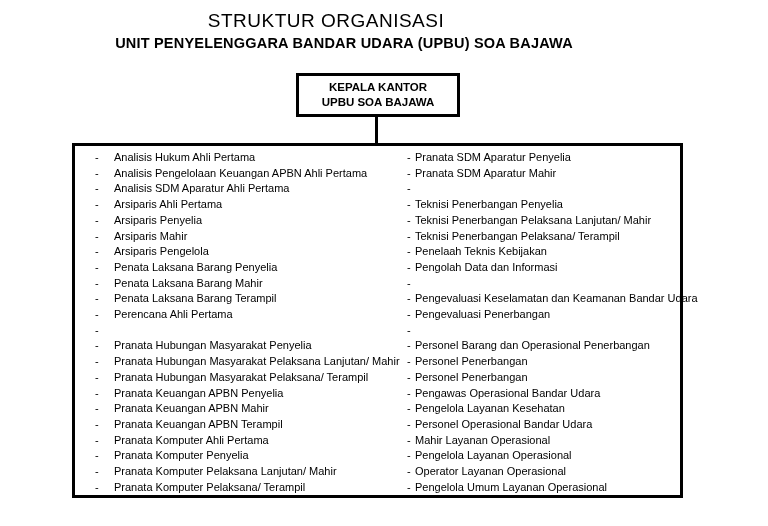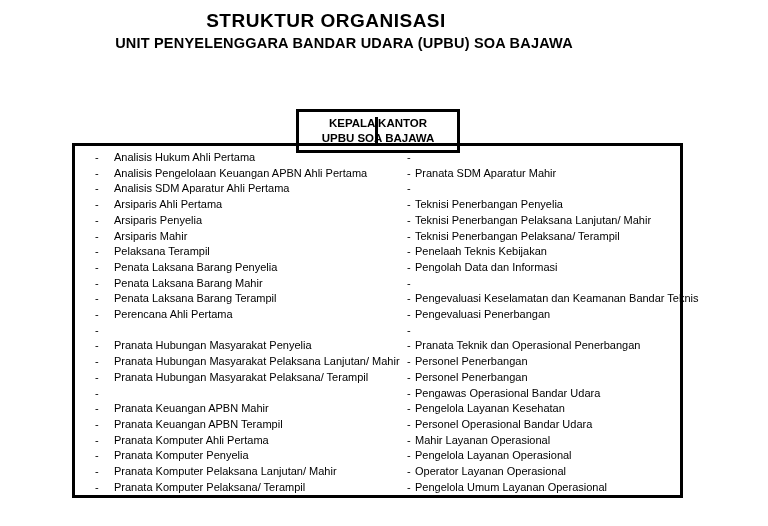--- a/index.html
+++ b/index.html
@@ -15,21 +15,21 @@
     font-family: "Liberation Sans", sans-serif;
     color: #000000;
   }
   .page-title {
     position: absolute;
     top: 10px;
     left: 0;
     width: 652px;
     text-align: center;
     font-size: 19px;
-    font-weight: bold;
+    font-weight: normal;
     letter-spacing: 0.5px;
   }
   .page-subtitle {
     position: absolute;
     top: 35px;
     left: 0;
     width: 688px;
     text-align: center;
     font-size: 14.5px;
     font-weight: bold;
@@ -41,21 +41,20 @@
     top: 73px;
     width: 164px;
     height: 44px;
     border: 3px solid #000000;
     box-sizing: border-box;
     display: flex;
     flex-direction: column;
     justify-content: center;
     align-items: center;
     text-align: center;
-    margin-top: 36px;
   }
   .kepala-box .line {
     font-size: 11.5px;
     font-weight: bold;
     line-height: 15px;
     white-space: nowrap;
   }
   .connector-line {
     position: absolute;
     left: 375px;
@@ -131,21 +130,21 @@
       <div class="pos-item">
         <span class="dash">-</span>
         <span class="label">Arsiparis Penyelia</span>
       </div>
       <div class="pos-item">
         <span class="dash">-</span>
         <span class="label">Arsiparis Mahir</span>
       </div>
       <div class="pos-item">
         <span class="dash">-</span>
-        <span class="label">Pelaksana Terampil</span>
+        <span class="label">Arsiparis Pengelola</span>
       </div>
       <div class="pos-item">
         <span class="dash">-</span>
         <span class="label">Penata Laksana Barang Penyelia</span>
       </div>
       <div class="pos-item">
         <span class="dash">-</span>
         <span class="label">Penata Laksana Barang Mahir</span>
       </div>
       <div class="pos-item">
@@ -166,20 +165,21 @@
       <div class="pos-item">
         <span class="dash">-</span>
         <span class="label">Pranata Hubungan Masyarakat Pelaksana Lanjutan/ Mahir</span>
       </div>
       <div class="pos-item">
         <span class="dash">-</span>
         <span class="label">Pranata Hubungan Masyarakat Pelaksana/ Terampil</span>
       </div>
       <div class="pos-item">
         <span class="dash">-</span>
+        <span class="label">Pranata Keuangan APBN Penyelia</span>
       </div>
       <div class="pos-item">
         <span class="dash">-</span>
         <span class="label">Pranata Keuangan APBN Mahir</span>
       </div>
       <div class="pos-item">
         <span class="dash">-</span>
         <span class="label">Pranata Keuangan APBN Terampil</span>
       </div>
       <div class="pos-item">
@@ -195,20 +195,21 @@
         <span class="label">Pranata Komputer Pelaksana Lanjutan/ Mahir</span>
       </div>
       <div class="pos-item">
         <span class="dash">-</span>
         <span class="label">Pranata Komputer Pelaksana/ Terampil</span>
       </div>
     </div>
   <div class="col col-right">
       <div class="pos-item">
         <span class="dash">-</span>
+        <span class="label">Pranata SDM Aparatur Penyelia</span>
       </div>
       <div class="pos-item">
         <span class="dash">-</span>
         <span class="label">Pranata SDM Aparatur Mahir</span>
       </div>
       <div class="pos-item">
         <span class="dash">-</span>
       </div>
       <div class="pos-item">
         <span class="dash">-</span>
@@ -228,32 +229,32 @@
       </div>
       <div class="pos-item">
         <span class="dash">-</span>
         <span class="label">Pengolah Data dan Informasi</span>
       </div>
       <div class="pos-item">
         <span class="dash">-</span>
       </div>
       <div class="pos-item">
         <span class="dash">-</span>
-        <span class="label">Pengevaluasi Keselamatan dan Keamanan Bandar Teknis</span>
+        <span class="label">Pengevaluasi Keselamatan dan Keamanan Bandar Udara</span>
       </div>
       <div class="pos-item">
         <span class="dash">-</span>
         <span class="label">Pengevaluasi Penerbangan</span>
       </div>
       <div class="pos-item">
         <span class="dash">-</span>
       </div>
       <div class="pos-item">
         <span class="dash">-</span>
-        <span class="label">Pranata Teknik dan Operasional Penerbangan</span>
+        <span class="label">Personel Barang dan Operasional Penerbangan</span>
       </div>
       <div class="pos-item">
         <span class="dash">-</span>
         <span class="label">Personel Penerbangan</span>
       </div>
       <div class="pos-item">
         <span class="dash">-</span>
         <span class="label">Personel Penerbangan</span>
       </div>
       <div class="pos-item">

